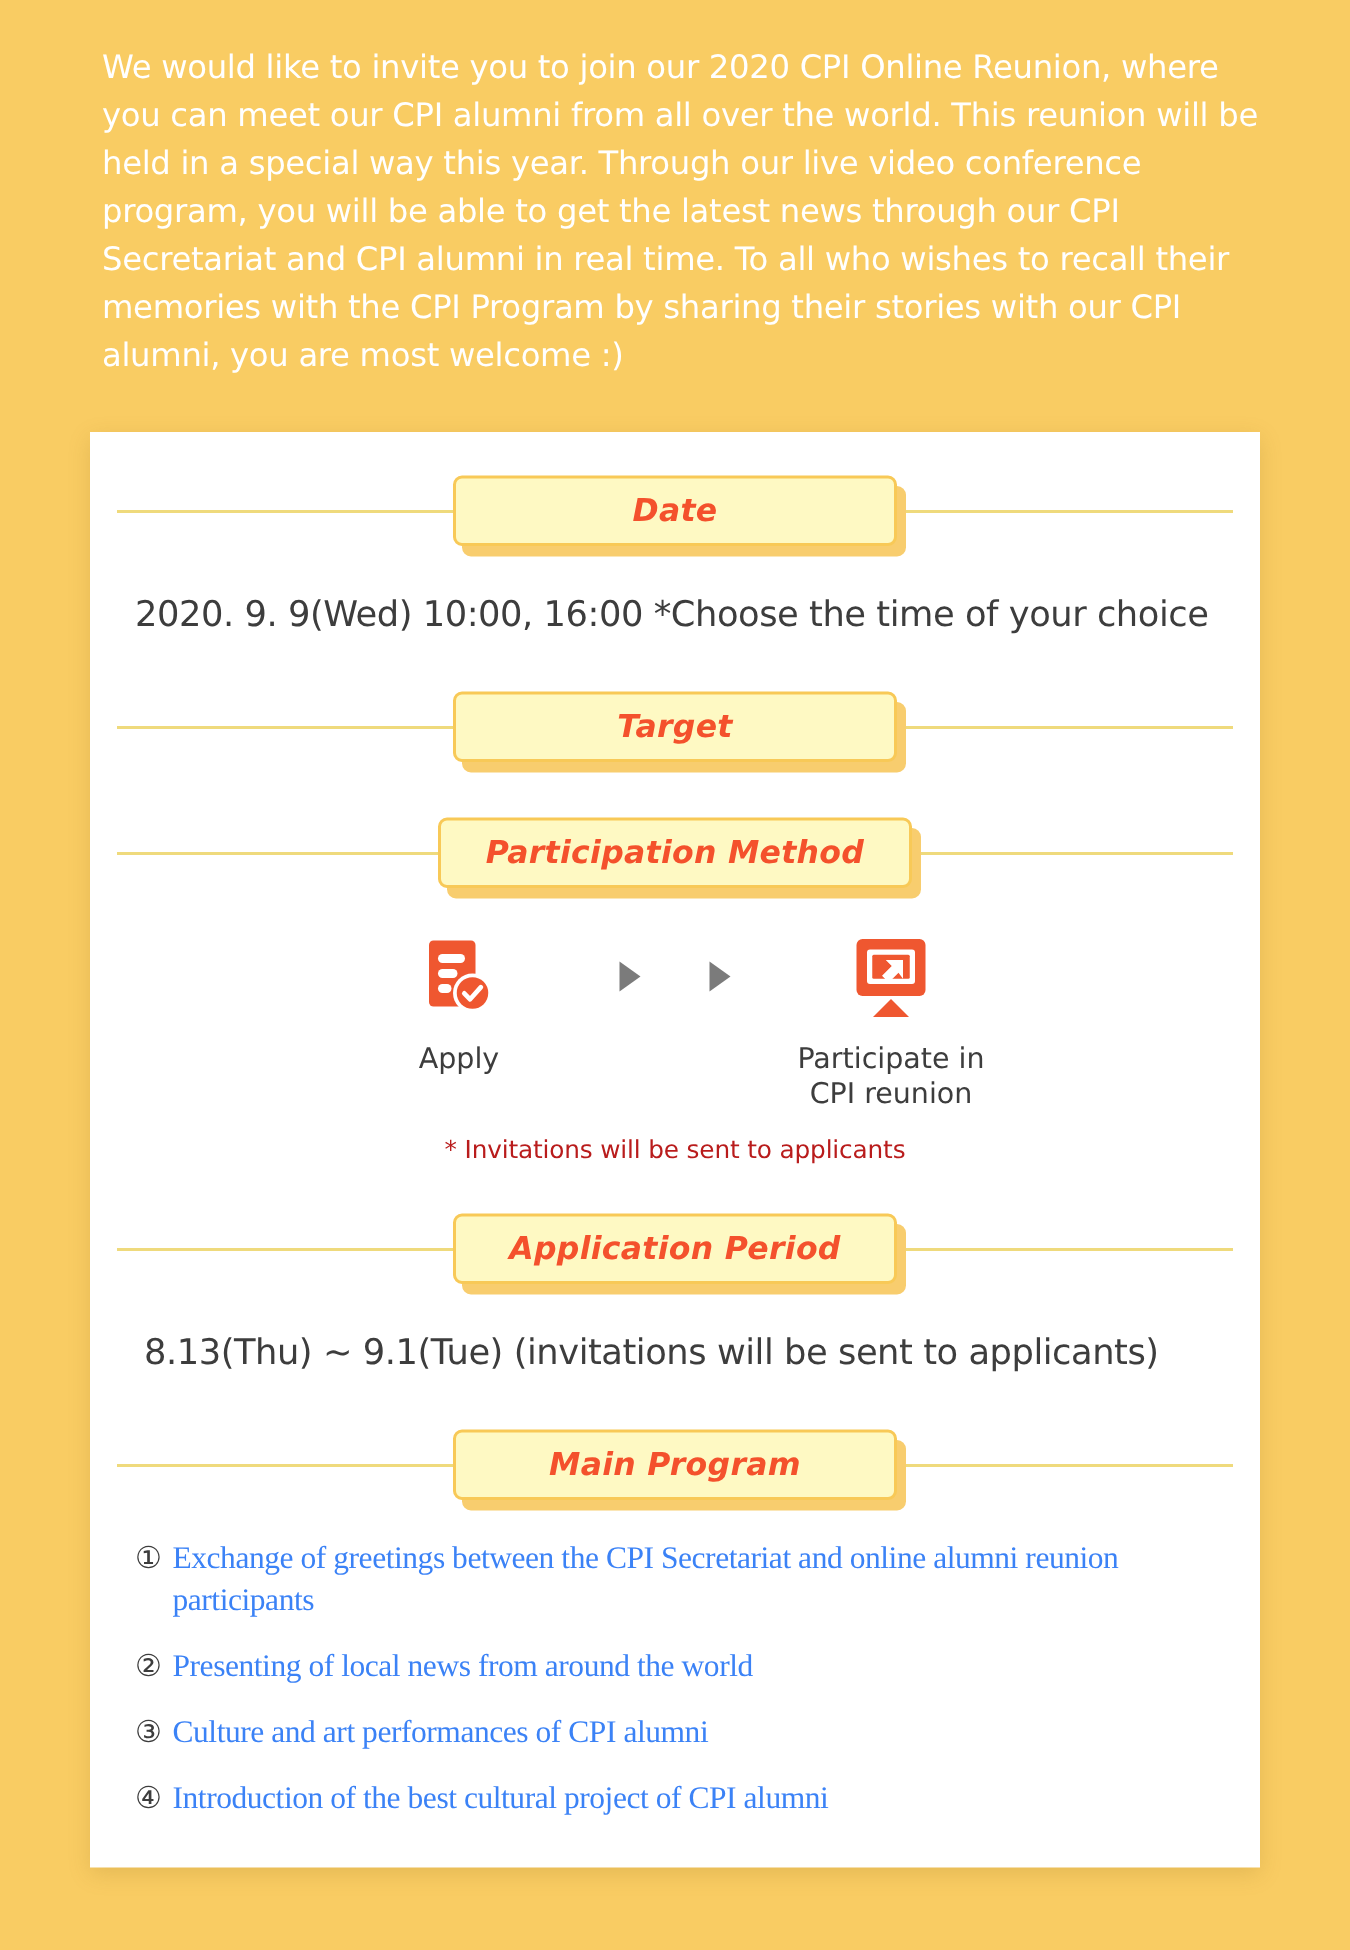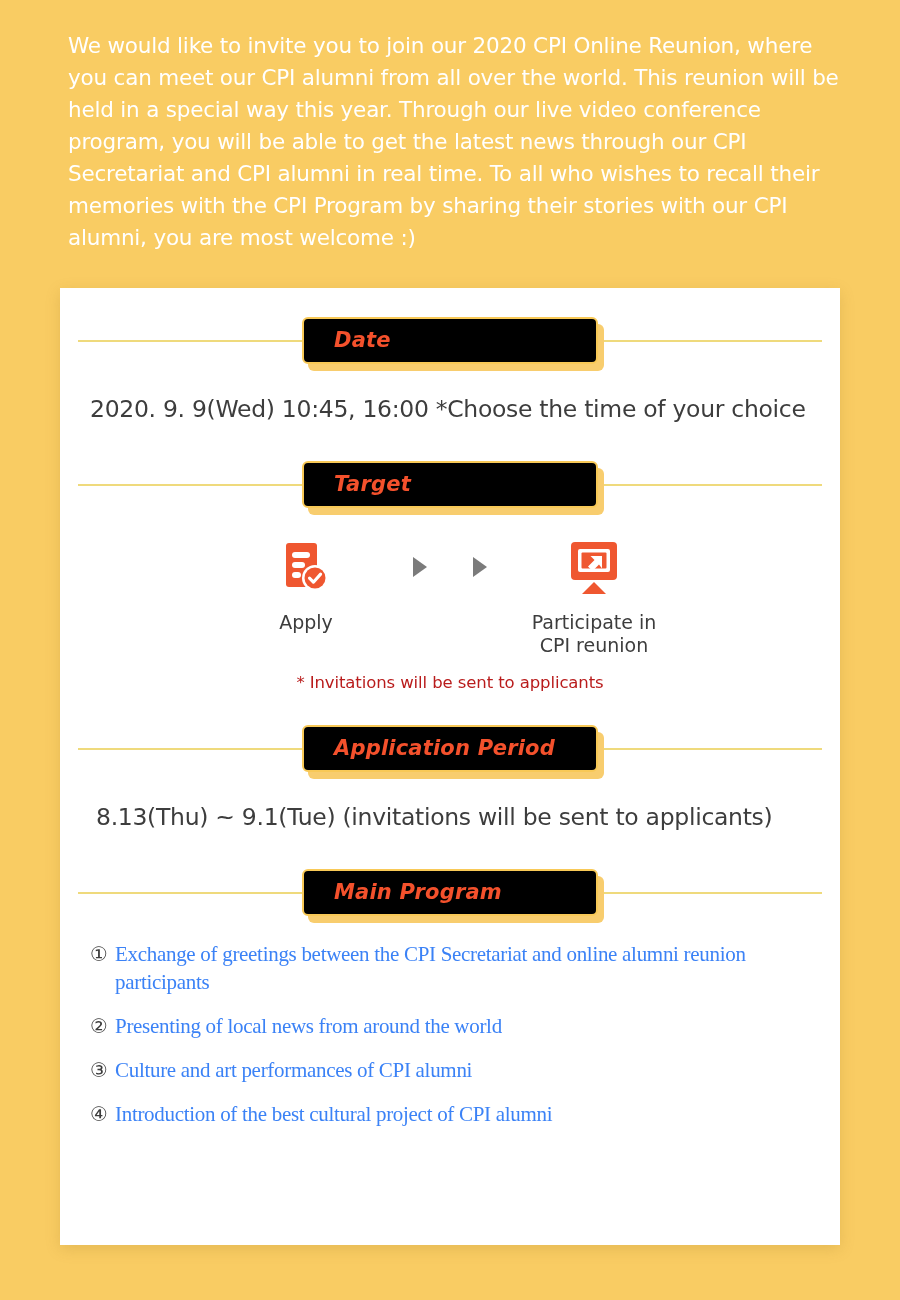--- a/index.html
+++ b/index.html
@@ -58,25 +58,26 @@
   }
   .badge-shadow {
     position:absolute;
     left:6px; top:7px;
     width:100%; height:100%;
     background:#f8cd6e;
     border-radius:6px;
   }
   .badge {
     position:relative;
-    background:#000000;
+    background:#fef9c3;
     border:2.5px solid #f8c957;
     border-radius:6px;
     padding:9px 30px 10px;
     min-width:296px;
+    text-align:center;
   }
   .badge-label {
     color:#f4512c;
     font-weight:bold;
     font-style:italic;
     font-size:21px;
     font-family:"DejaVu Sans", sans-serif;
     letter-spacing:0.2px;
     white-space:nowrap;
   }
@@ -189,33 +190,42 @@
   <div class="section-head sp-date">
     <div class="rule"></div>
     <div class="badge-wrap">
       <div class="badge-shadow"></div>
       <div class="badge">
         <span class="badge-label">Date</span>
       </div>
     </div>
   </div>
   <div class="section-body" style="margin-top:26px;">
-    <div class="body-line">2020. 9. 9(Wed) 10:45, 16:00 *Choose the time of your choice</div>
+    <div class="body-line">2020. 9. 9(Wed) 10:00, 16:00 *Choose the time of your choice</div>
   </div>
 
   <div class="section-head" style="margin-top:32px;">
     <div class="rule"></div>
     <div class="badge-wrap">
       <div class="badge-shadow"></div>
       <div class="badge">
         <span class="badge-label">Target</span>
       </div>
     </div>
   </div>
 
+  <div class="section-head" style="margin-top:32px;">
+    <div class="rule"></div>
+    <div class="badge-wrap">
+      <div class="badge-shadow"></div>
+      <div class="badge">
+        <span class="badge-label">Participation Method</span>
+      </div>
+    </div>
+  </div>
 
   <div class="steps">
 
     <div class="step">
       <div class="step-icon">
         <svg width="58" height="58" viewBox="0 0 58 58" aria-hidden="true">
           <rect x="9" y="5" width="31" height="44" rx="3" fill="#ef5730"></rect>
           <rect x="15" y="14" width="18" height="6" rx="3" fill="#ffffff"></rect>
           <rect x="15" y="24" width="13" height="6" rx="3" fill="#ffffff"></rect>
           <rect x="15" y="34" width="9" height="6" rx="3" fill="#ffffff"></rect>

